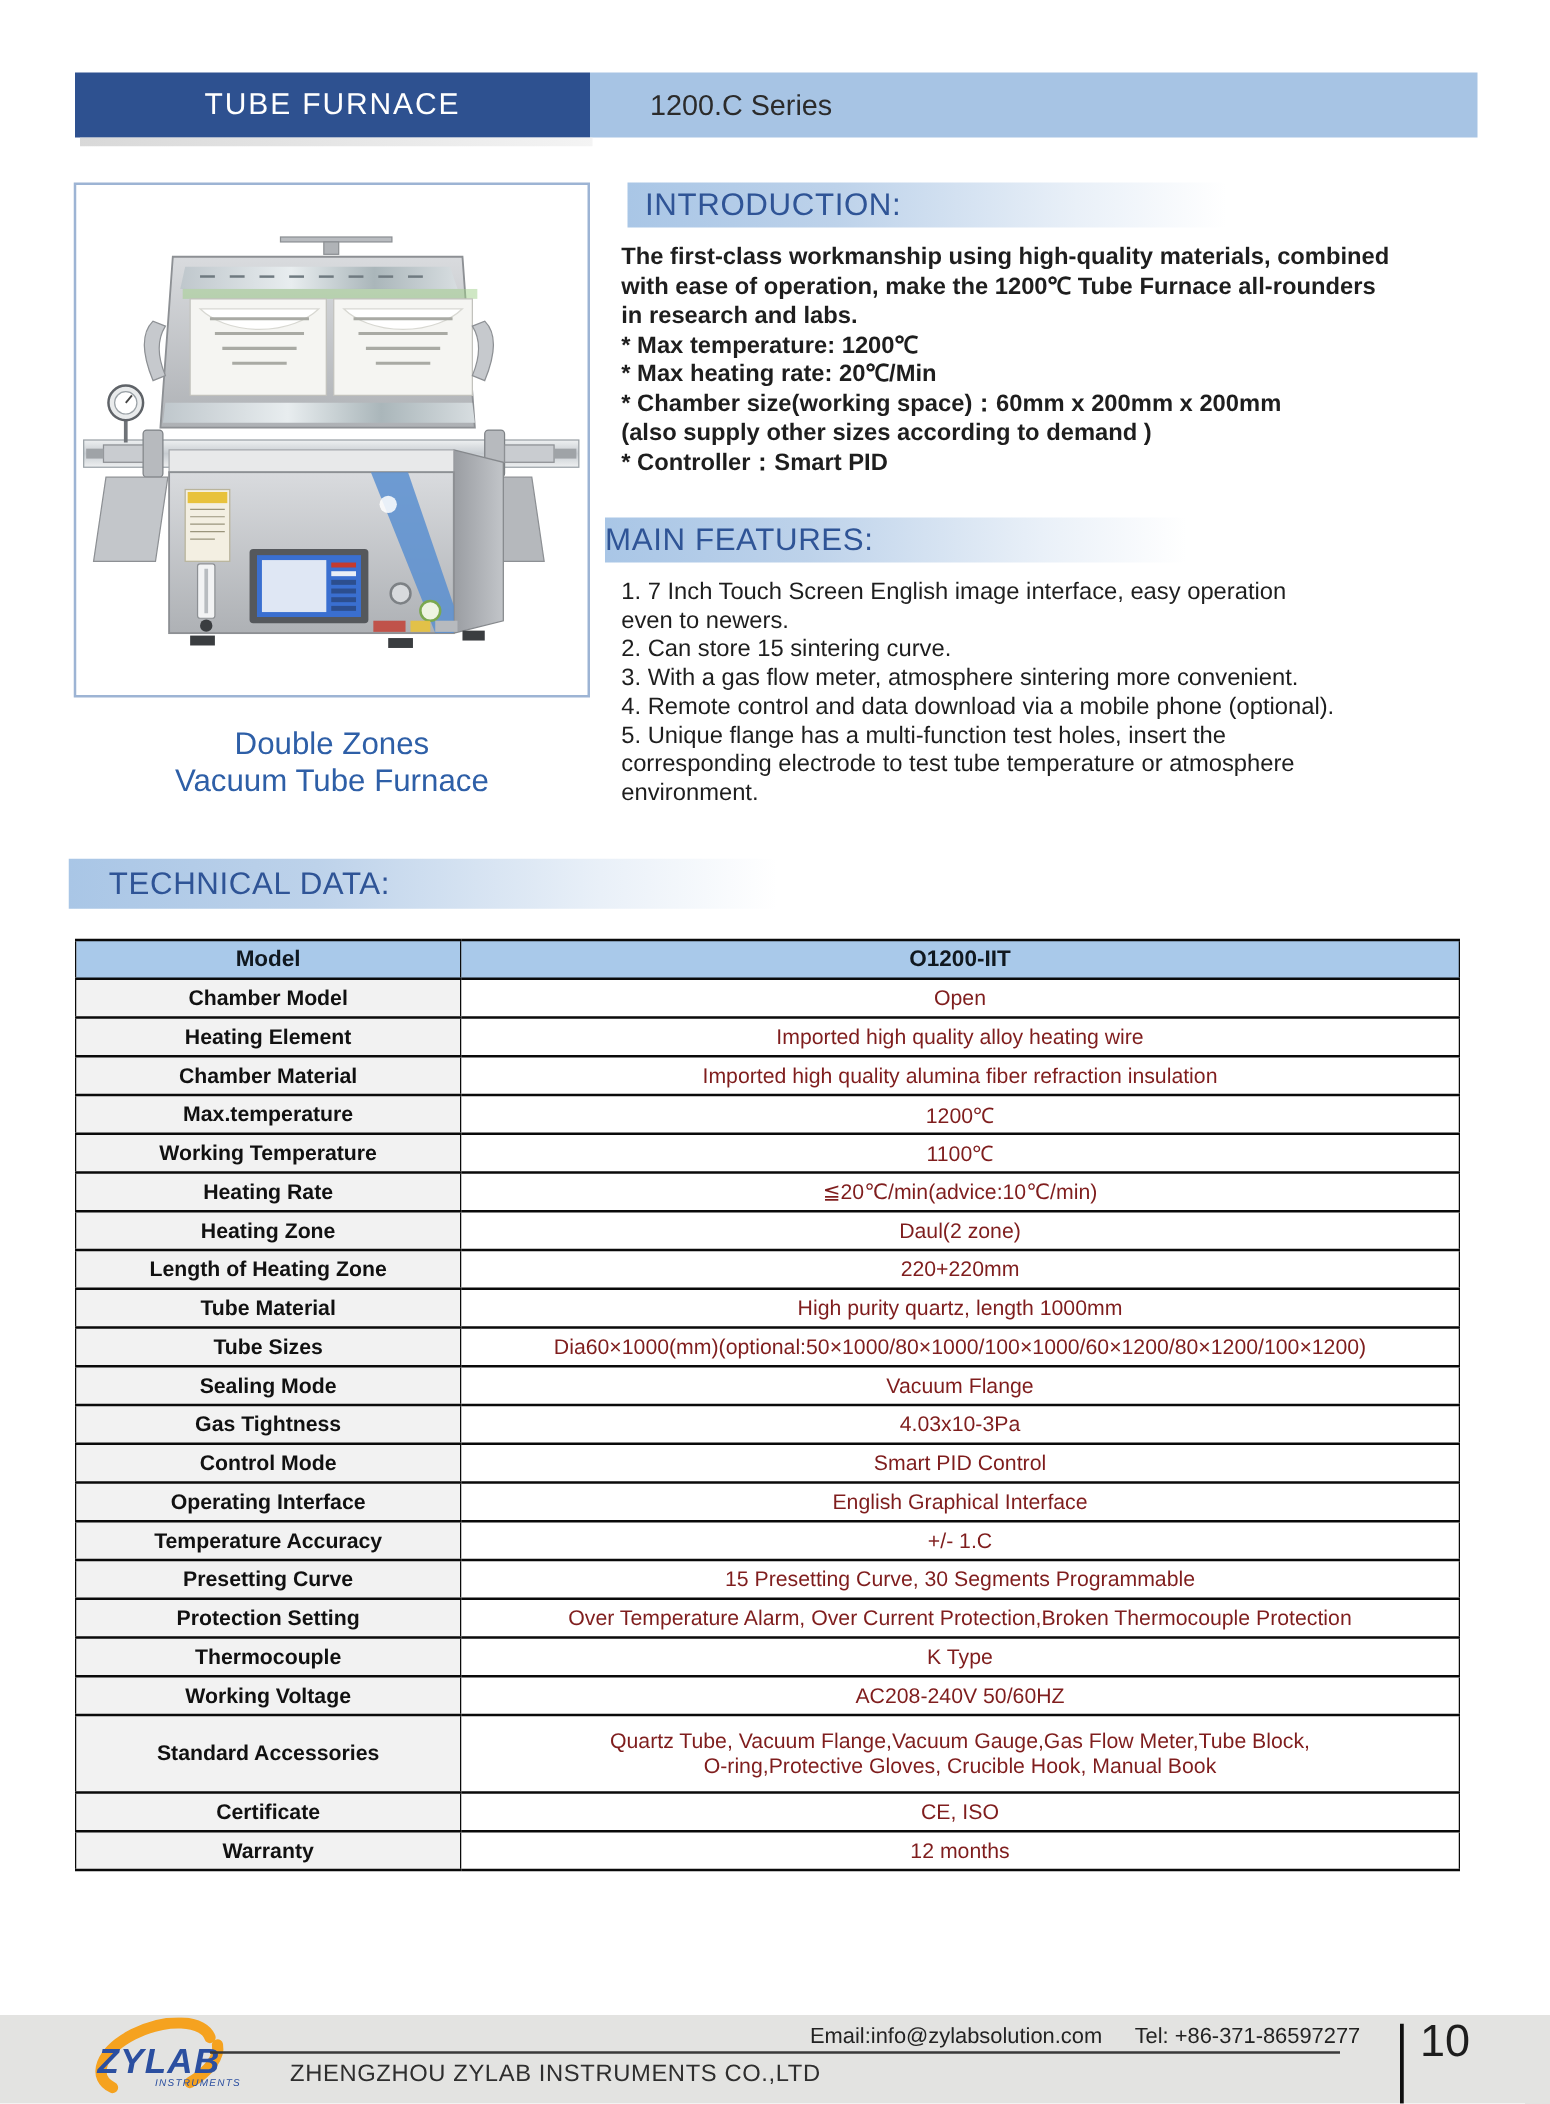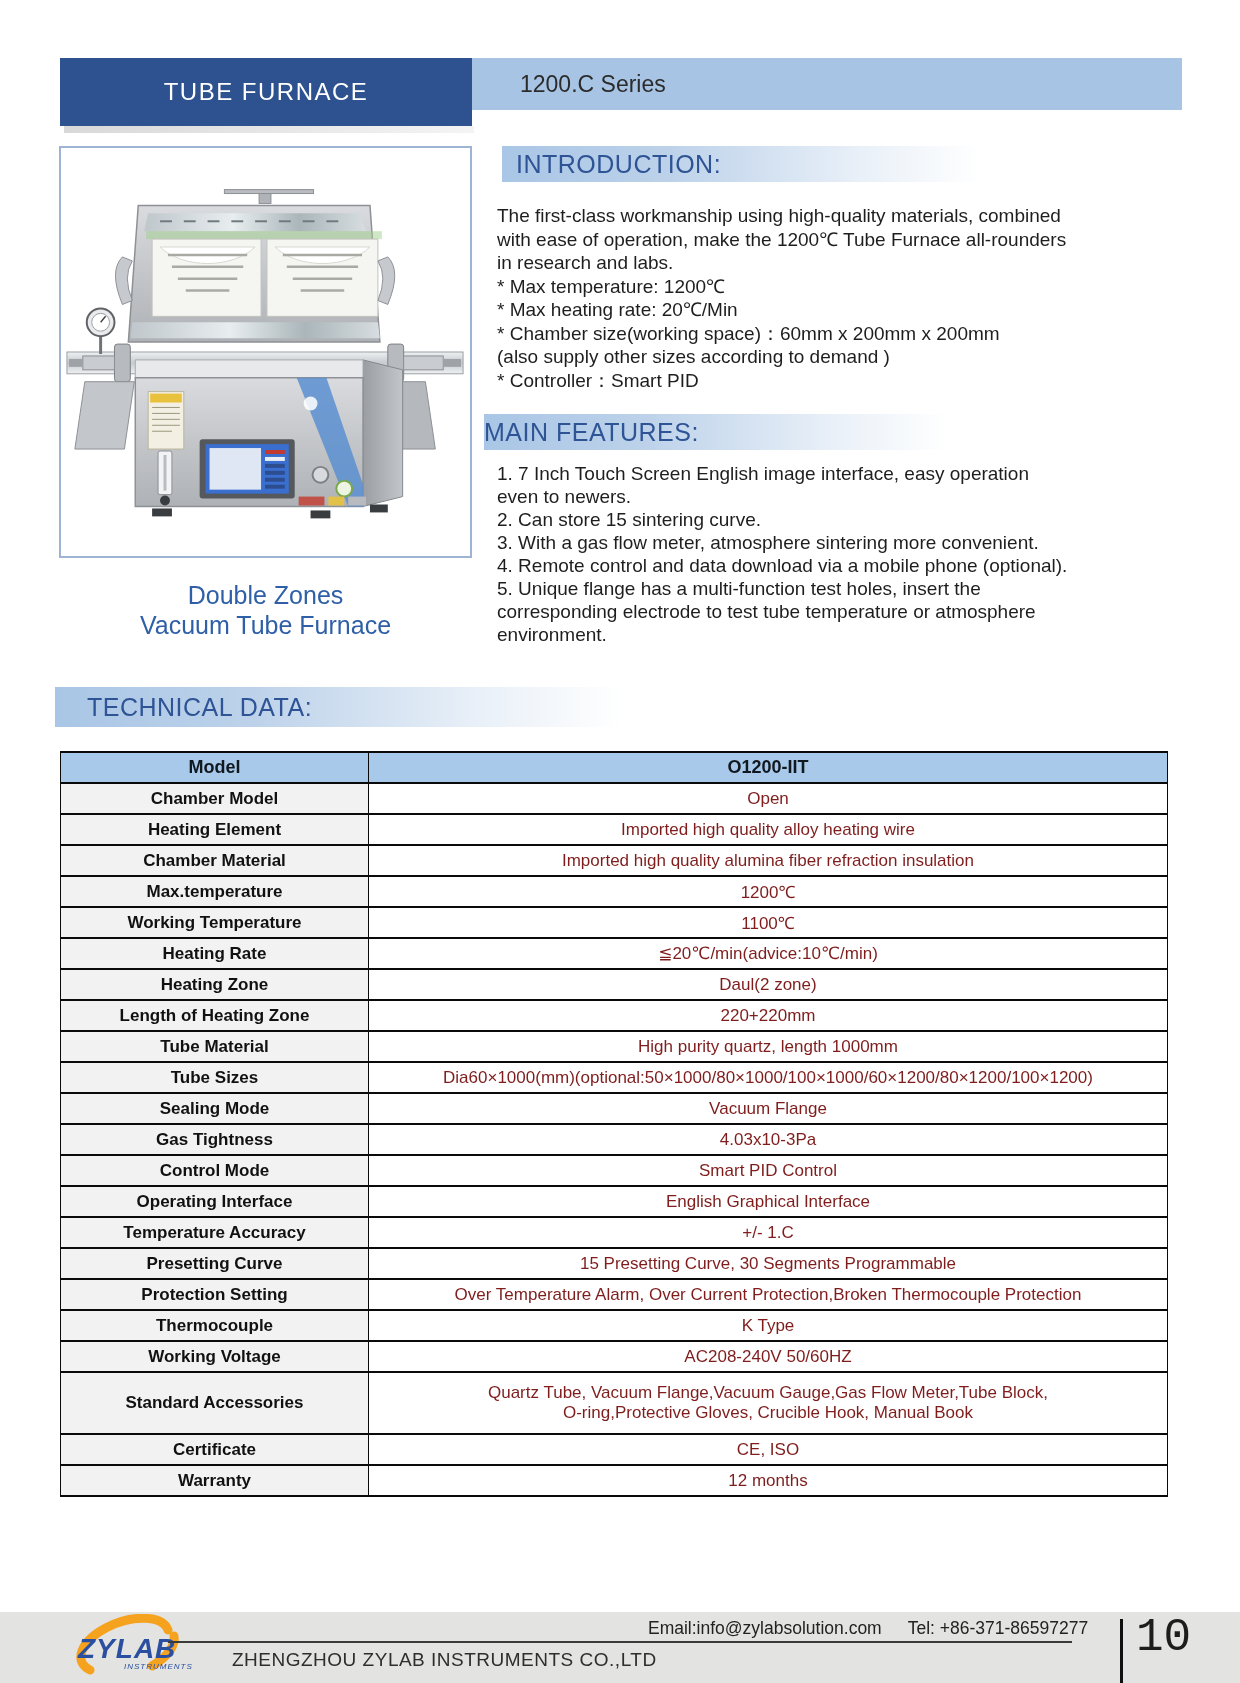--- a/index.html
+++ b/index.html
@@ -4,21 +4,21 @@
 <style>
   html,body{margin:0;padding:0;background:#ffffff;}
   .page{
     position:relative;width:1240px;height:1683px;margin:0 auto;
     background:#ffffff;overflow:hidden;
     font-family:"Liberation Sans",sans-serif;color:#1e1e1e;
   }
   
   .topbar{position:absolute;left:60px;top:58px;width:1122px;height:52px;display:flex;}
   .topbar-dark{
-    width:412px;height:68px;background:#2e5190;color:#ffffff;
+    width:412px;height:52px;background:#2e5190;color:#ffffff;
     display:flex;align-items:center;justify-content:center;
     font-size:24px;letter-spacing:1.5px;position:relative;
   }
   .topbar-dark::after{
     content:"";position:absolute;left:4px;right:-2px;bottom:-7px;height:7px;
     background:linear-gradient(to right,#c8c8c8,#efefef);opacity:.7;
   }
   .topbar-light{
     flex:1;height:52px;background:#a7c4e4;color:#2b2b2b;
     display:flex;align-items:center;font-size:23px;padding-left:48px;box-sizing:border-box;
@@ -40,21 +40,21 @@
     background:linear-gradient(to right,#a9c6e6 0%,#bdd2ea 35%,#e9f0f8 75%,rgba(255,255,255,0) 100%);
   }
   .band-intro{left:502px;top:146px;width:465px;padding-left:14px;}
   .band-features{left:484px;top:414px;width:465px;}
   .band-tech{left:55px;top:687px;width:535px;height:40px;padding-left:32px;}
   
   .bodytext{
     position:absolute;white-space:pre-line;color:#1e1e1e;
     font-size:19px;line-height:23.5px;
   }
-  .intro-text{left:497px;top:204px;width:700px;}
+  .intro-text{left:497px;top:194px;width:700px;font-weight:bold;}
   .features-text{left:497px;top:462px;width:710px;line-height:23px;}
   
   table.spec{
     position:absolute;left:60px;top:751px;width:1108px;
     border-collapse:collapse;table-layout:fixed;
   }
   table.spec col.c1{width:308px;}
   table.spec th,table.spec td{
     border:1.5px solid #0a0a0a;border-top:2.5px solid #0a0a0a;border-bottom:2.5px solid #0a0a0a;
     height:31px;text-align:center;vertical-align:middle;padding:0 3px;box-sizing:border-box;
@@ -65,21 +65,21 @@
   
   .footer{
     position:absolute;left:0;top:1612px;width:1240px;height:71px;background:#e3e3e1;
   }
   .footer-logo{position:absolute;left:56px;top:2px;width:160px;height:66px;}
   .footer-rule{position:absolute;left:168px;top:29px;width:904px;height:2px;background:#3a3a3a;}
   .footer-company{position:absolute;left:232px;top:37px;font-size:19px;color:#2e2e2e;letter-spacing:.5px;}
   .footer-contact{position:absolute;left:648px;top:6px;font-size:17.5px;color:#222222;}
   .footer-contact .tel{margin-left:26px;}
   .footer-vbar{position:absolute;left:1120px;top:7px;width:3px;height:64px;background:#101010;}
-  .footer-page{position:absolute;left:1136px;top:0px;font-size:46px;color:#1d1d1d;font-family:Liberation Mono, monospace;}
+  .footer-page{position:absolute;left:1136px;top:0px;font-size:36px;color:#1d1d1d;}
 </style>
 </head>
 <body>
 
 <div class="page">
 
   <header class="topbar">
     <div class="topbar-dark">
       <span>TUBE FURNACE</span>
     </div>

